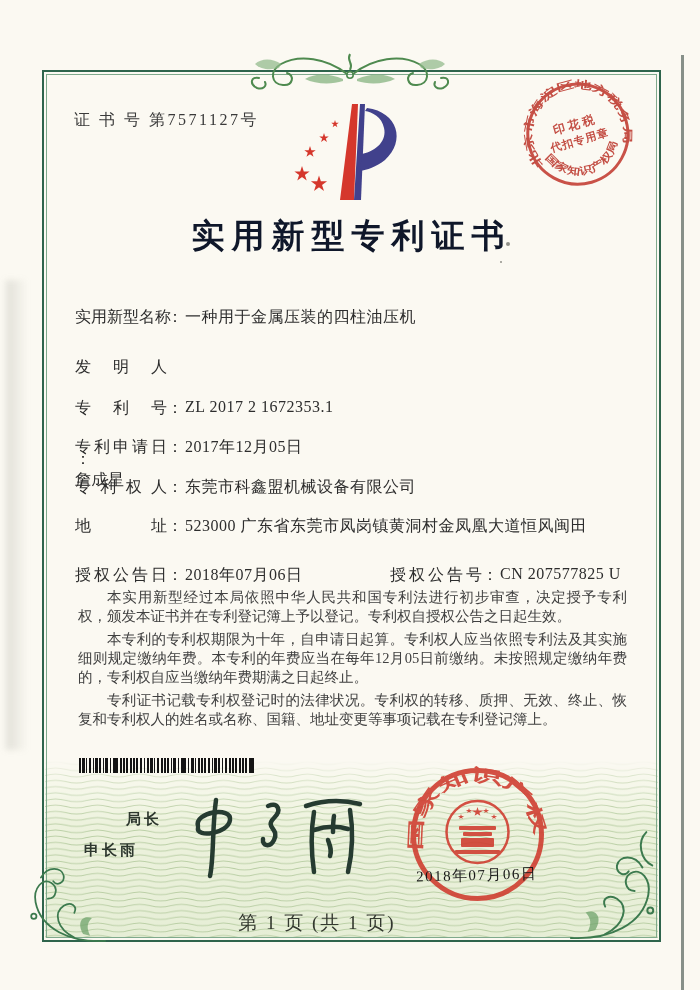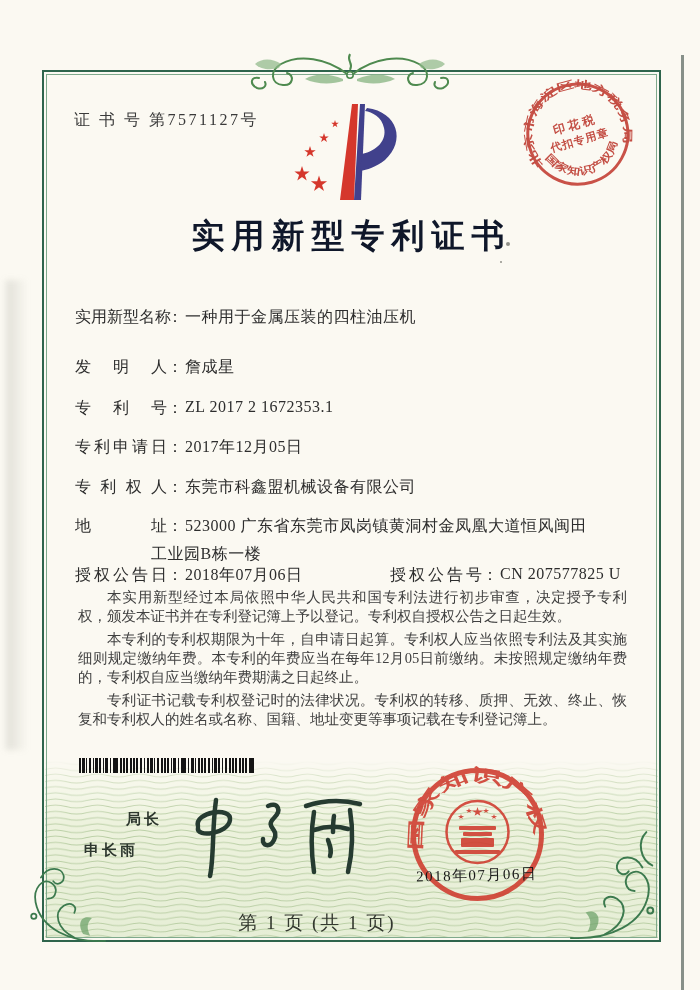--- a/index.html
+++ b/index.html
@@ -209,21 +209,21 @@
   </svg>
 
   <div class="fields">
 
     <div class="frow" style="top:4px;">
       <span class="lbl">实用新型名称</span>
       <span class="colon">：</span>
       <span class="val">一种用于金属压装的四柱油压机</span>
     </div>
 
-    <div class="frow" style="top:54px;">
+    <div class="frow" style="top:54px;flex-direction:column;">
       <span class="lbl">发明人</span>
       <span class="colon">：</span>
       <span class="val">詹成星</span>
     </div>
 
     <div class="frow" style="top:95px;">
       <span class="lbl">专利号</span>
       <span class="colon">：</span>
       <span class="val">ZL 2017 2 1672353.1</span>
     </div>
@@ -238,21 +238,20 @@
       <span class="lbl">专利权人</span>
       <span class="colon">：</span>
       <span class="val">东莞市科鑫盟机械设备有限公司</span>
     </div>
 
     <div class="frow" style="top:213px;">
       <span class="lbl">地址</span>
       <span class="colon">：</span>
       <span class="val">
         <span>523000 广东省东莞市凤岗镇黄洞村金凤凰大道恒风闽田</span>
-        <span class="addr-l2">工业园B栋一楼</span>
       </span>
     </div>
 
     <div class="frow" style="top:262px; width:565px;">
       <span class="lbl">授权公告日</span>
       <span class="colon">：</span>
       <span class="val">2018年07月06日</span>
       <span class="grant-no">
         <span class="lbl">授权公告号</span>
         <span class="colon">：</span>

